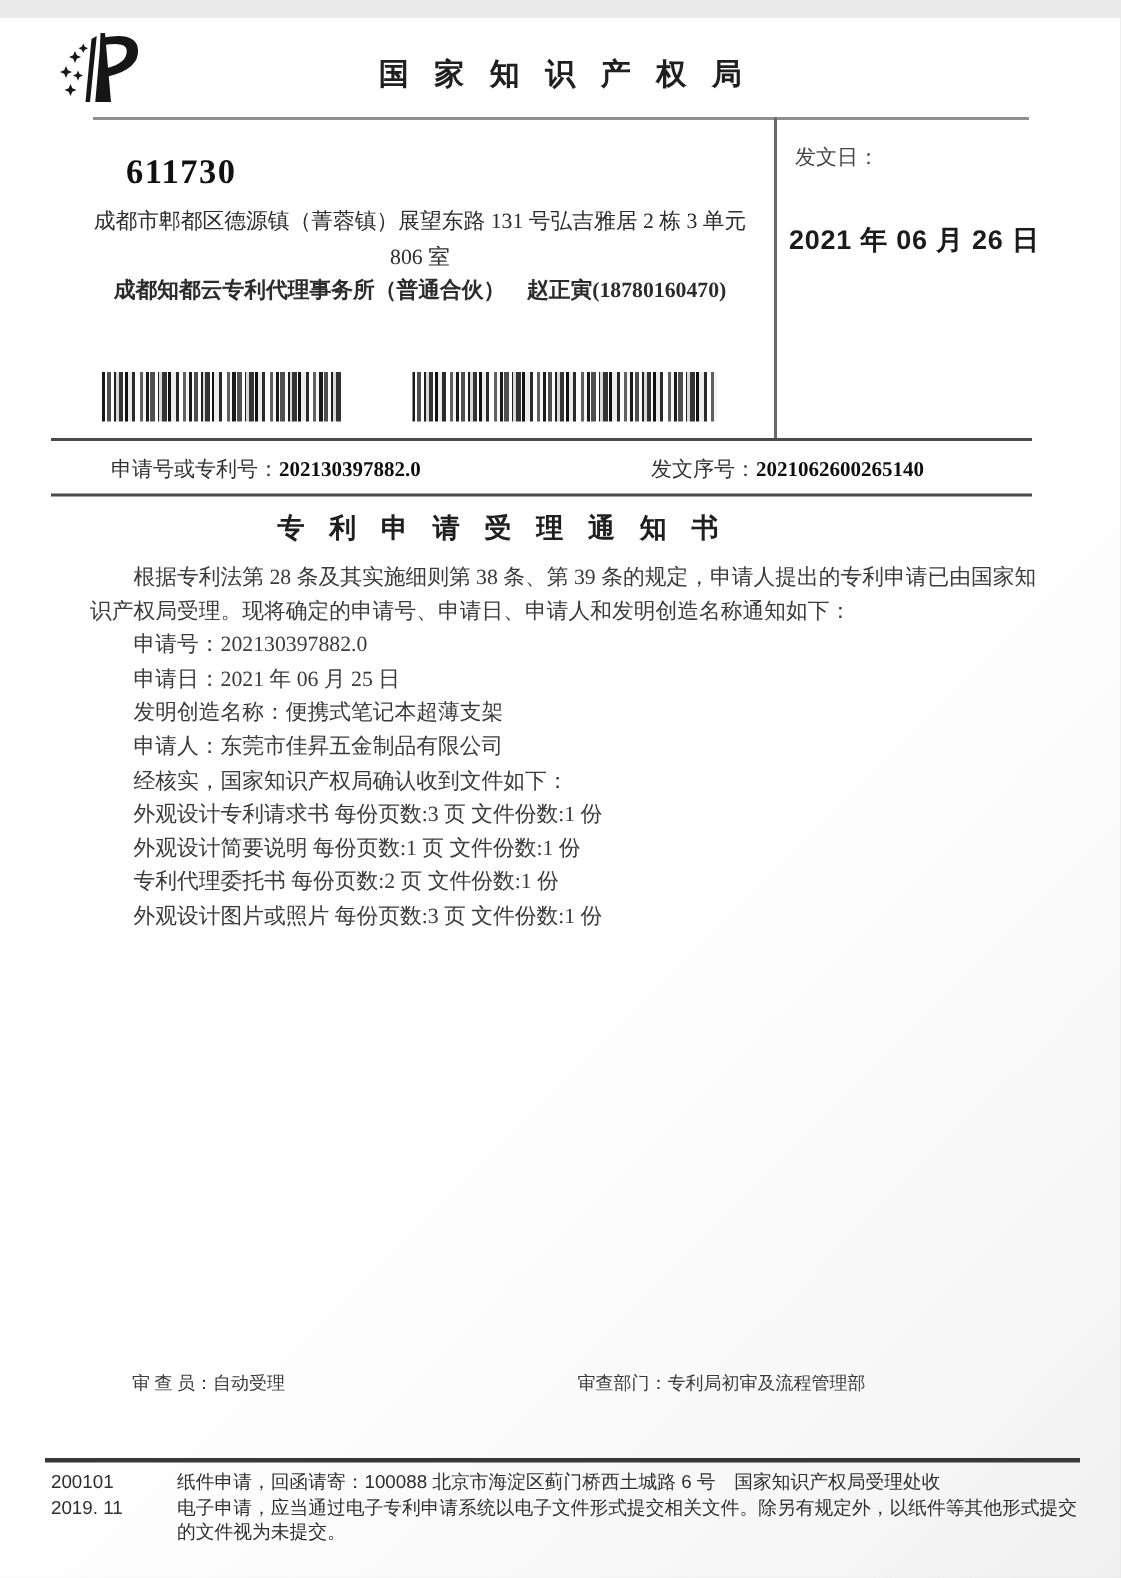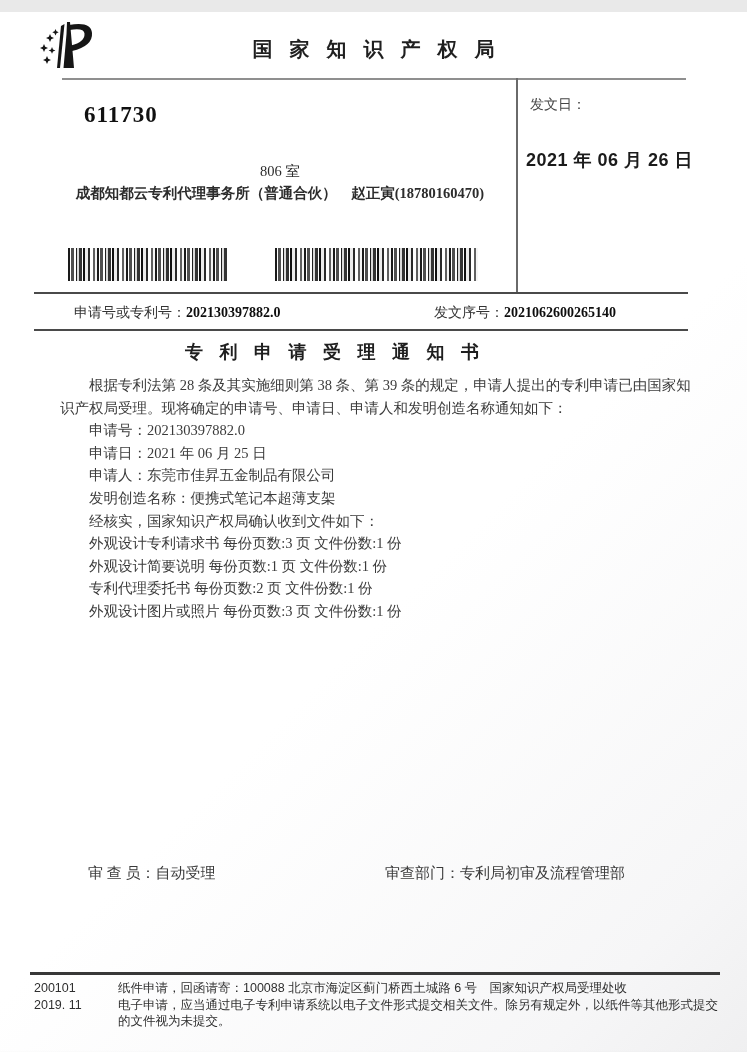--- a/index.html
+++ b/index.html
@@ -43,21 +43,21 @@
   .notice-title{left:0;top:328px;width:664px;text-align:center;font-size:18px;font-weight:700;
     letter-spacing:6px;padding-left:6px;color:#1f1f1f;box-sizing:border-box;}
   .body-block{left:60px;top:362px;width:632px;font-size:14.5px;line-height:22.6px;color:#3b3b3b;}
   .body-block p{margin:0;text-indent:2em;}
   
   .tips-block{left:58px;top:710px;width:662px;font-size:13.3px;line-height:22.5px;color:#585858;}
   .tips-block .tips-label{margin:0;}
   .tips-block p.tip{margin:0;text-indent:2.4em;}
   .tips-block p.tip:first-of-type{margin-top:4px;}
   
-  .signoff{top:852px;font-size:15px;color:#3a3a3a;}
+  .signoff{top:902px;font-size:12px;color:#3a3a3a;}
   .signoff-examiner{left:88px;}
   .signoff-dept{left:385px;}
   
   .footer-rule{left:30px;top:960px;width:690px;height:3px;background:#383838;}
   .footer{left:34px;top:968px;width:694px;font-size:12.5px;line-height:16.5px;color:#2f2f2f;
     font-family:"Liberation Sans","DejaVu Sans",sans-serif;}
   .footer-row{display:grid;grid-template-columns:72px 1fr;column-gap:12px;}
   .bottom-shadow{left:0;top:1038px;width:747px;height:14px;
     background:linear-gradient(180deg,rgba(0,0,0,0) 0%,rgba(0,0,0,0.05) 55%,rgba(0,0,0,0.18) 100%);}
 </style>
@@ -81,38 +81,39 @@
     </svg>
   </div>
   <div class="abs agency-title">国 家 知 识 产 权 局</div>
   <div class="abs header-rule"></div>
   <div class="abs datebox-vrule"></div>
 
   <div class="abs dispatch-label">发文日：</div>
   <div class="abs dispatch-date">2021 年 06 月 26 日</div>
 
   <div class="abs postal-code">611730</div>
+  <div class="abs addr1">成都市郫都区德源镇（菁蓉镇）展望东路 131 号弘吉雅居 2 栋 3 单元</div>
   <div class="abs addr2">806 室</div>
   <div class="abs agent-line">成都知都云专利代理事务所（普通合伙）　赵正寅(18780160470)</div>
 
   <div class="abs barcode barcode-left"></div>
   <div class="abs barcode barcode-right"></div>
 
   <div class="abs rule-mid rule-mid1"></div>
   <div class="abs ref-group ref-app"><span>申请号或专利号：</span><b>202130397882.0</b></div>
   <div class="abs ref-group ref-serial"><span>发文序号：</span><b>2021062600265140</b></div>
   <div class="abs rule-mid rule-mid2"></div>
 
   <div class="abs notice-title">专 利 申 请 受 理 通 知 书</div>
   <div class="abs body-block">
     <p>根据专利法第 28 条及其实施细则第 38 条、第 39 条的规定，申请人提出的专利申请已由国家知识产权局受理。现将确定的申请号、申请日、申请人和发明创造名称通知如下：</p>
     <p>申请号：202130397882.0</p>
     <p>申请日：2021 年 06 月 25 日</p>
+    <p>发明创造名称：便携式笔记本超薄支架</p>
     <p>申请人：东莞市佳昇五金制品有限公司</p>
-    <p>发明创造名称：便携式笔记本超薄支架</p>
     <p>经核实，国家知识产权局确认收到文件如下：</p>
     <p>外观设计专利请求书 每份页数:3 页 文件份数:1 份</p>
     <p>外观设计简要说明 每份页数:1 页 文件份数:1 份</p>
     <p>专利代理委托书 每份页数:2 页 文件份数:1 份</p>
     <p>外观设计图片或照片 每份页数:3 页 文件份数:1 份</p>
   </div>
 
 
   <div class="abs signoff signoff-examiner"><span>审 查 员：</span><span>自动受理</span></div>
   <div class="abs signoff signoff-dept"><span>审查部门：</span><span>专利局初审及流程管理部</span></div>

